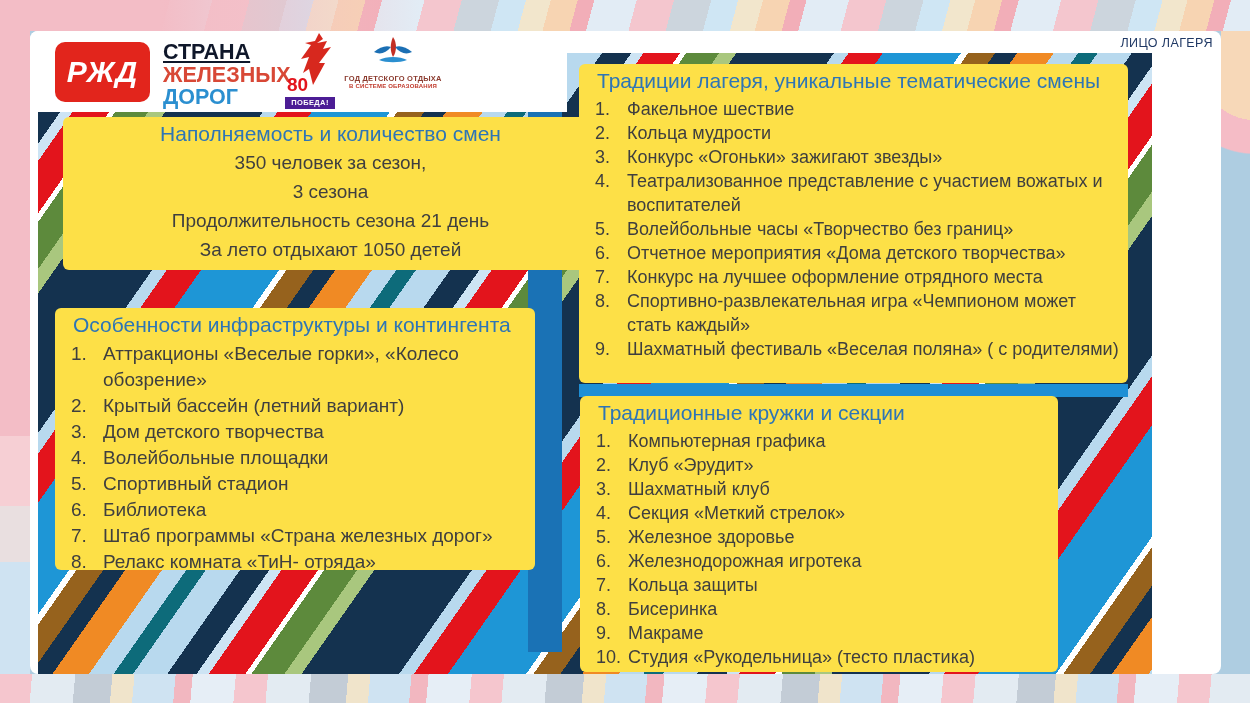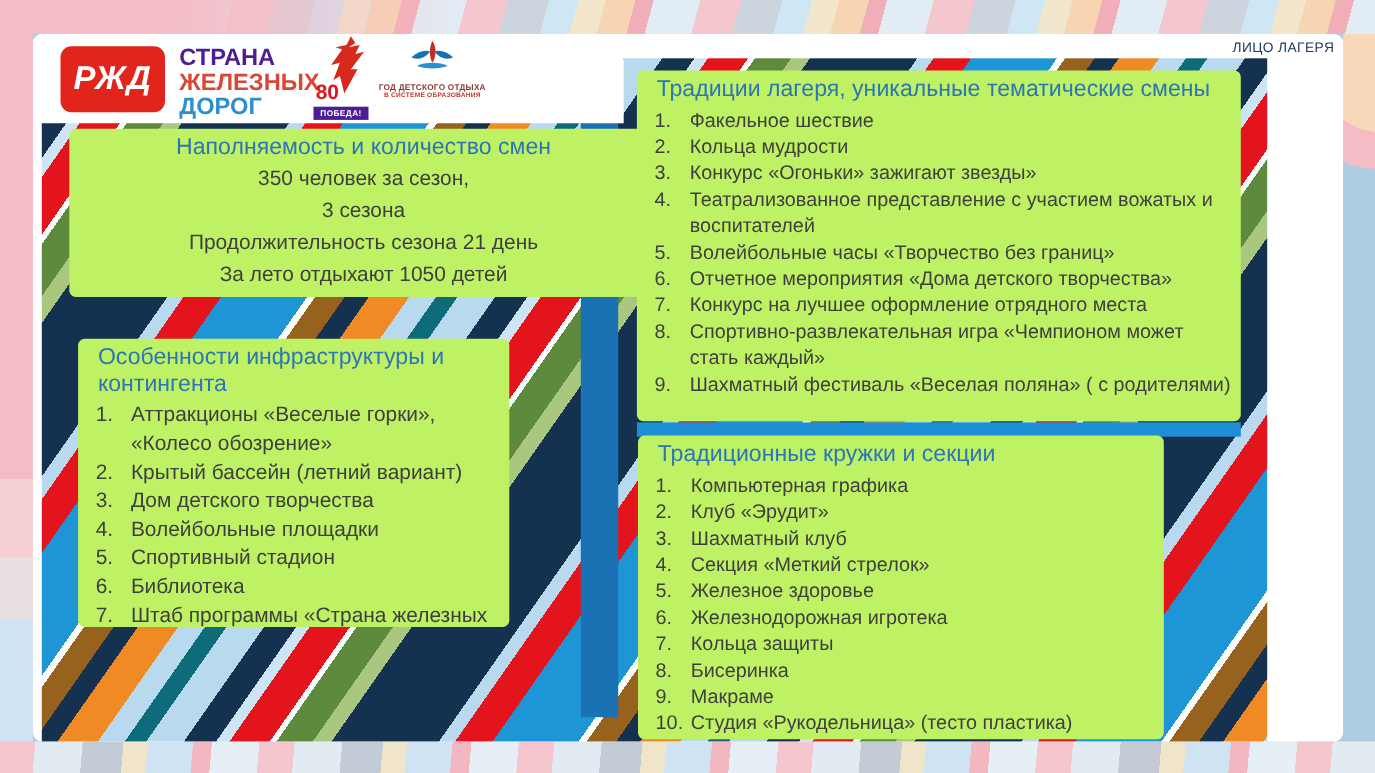--- a/index.html
+++ b/index.html
@@ -47,43 +47,43 @@
   .blue-band{position:absolute;left:498px;top:76px;width:34px;height:545px;background:#1a72b5;}
   .blue-gap-strip{position:absolute;left:549px;top:353px;width:549px;height:13px;background:#1e8fd5;}
   .logo-band{position:absolute;left:0;top:0;width:537px;height:81px;background:#ffffff;border-radius:8px 0 0 0;}
   
   .rzd-box{
     position:absolute;left:25px;top:11px;width:95px;height:60px;background:#e2251c;border-radius:10px;
     display:flex;align-items:center;justify-content:center;
   }
   .rzd-box span{color:#fff;font-weight:bold;font-style:italic;font-size:30px;letter-spacing:1px;}
   .brand{position:absolute;left:133px;top:10px;font-weight:bold;font-size:21.5px;line-height:22.5px;}
-  .brand .l1{color:#4c1d95;} .brand .l2{color:#d84836;} .brand .l3{color:#2b8fd0;}
+  .brand .l1{color:#0f172a;text-decoration:underline;} .brand .l2{color:#d84836;} .brand .l3{color:#2b8fd0;}
   .victory{position:absolute;left:255px;top:2px;width:54px;height:76px;}
   .victory svg{position:absolute;right:2px;top:0;}
   .victory .num{position:absolute;left:2px;bottom:13px;font-size:19px;font-weight:bold;color:#e3141c;}
   .victory .banner{
     position:absolute;left:0;bottom:0;width:50px;height:12px;background:#4c1d95;color:#ffffff;
     font-size:7.5px;font-weight:bold;text-align:center;line-height:12px;letter-spacing:.4px;
   }
   .yearlogo{position:absolute;left:305px;top:5px;width:116px;height:70px;text-align:center;}
   .yearlogo .t1{font-size:7.5px;font-weight:bold;color:#8b3a2e;letter-spacing:.2px;margin-top:2px;}
   .yearlogo .t2{font-size:6px;font-weight:bold;color:#c0392b;letter-spacing:.2px;}
   .corner-label{
     position:absolute;top:5px;right:8px;font-size:12.5px;color:#1f3864;letter-spacing:.4px;
   }
   
-  .card{position:absolute;background:#bef264;border-radius:6px;overflow:hidden;}
+  .card{position:absolute;background:#fde047;border-radius:6px;overflow:hidden;}
   .card h2{
     margin:0;padding:5px 8px 2px 18px;font-size:21px;font-weight:400;color:#2e75b6;
   }
   .card-capacity{left:33px;top:86px;width:535px;height:153px;}
   .card-capacity h2{text-align:center;padding-left:8px;}
   .cap-lines div{font-size:19px;line-height:29px;color:#3f3f3f;text-align:center;}
-  .card-infra{left:25px;top:277px;width:392px;height:262px;margin-left:16px;}
+  .card-infra{left:25px;top:277px;width:480px;height:262px;}
   .card-trad{left:549px;top:33px;width:549px;height:319px;}
   .card-clubs{left:550px;top:365px;width:478px;height:276px;}
   ol.numlist{margin:2px 0 0 0;padding:0 6px 0 0;list-style:none;counter-reset:item;color:#3f3f3f;}
   ol.numlist li{counter-increment:item;position:relative;padding-left:48px;}
   ol.numlist li::before{content:counter(item) ".";position:absolute;left:16px;}
   .card-infra ol.numlist li{font-size:19px;line-height:26px;}
   .card-trad ol.numlist li,.card-clubs ol.numlist li{font-size:18px;line-height:24px;}
 </style>
 </head>
 <body>

